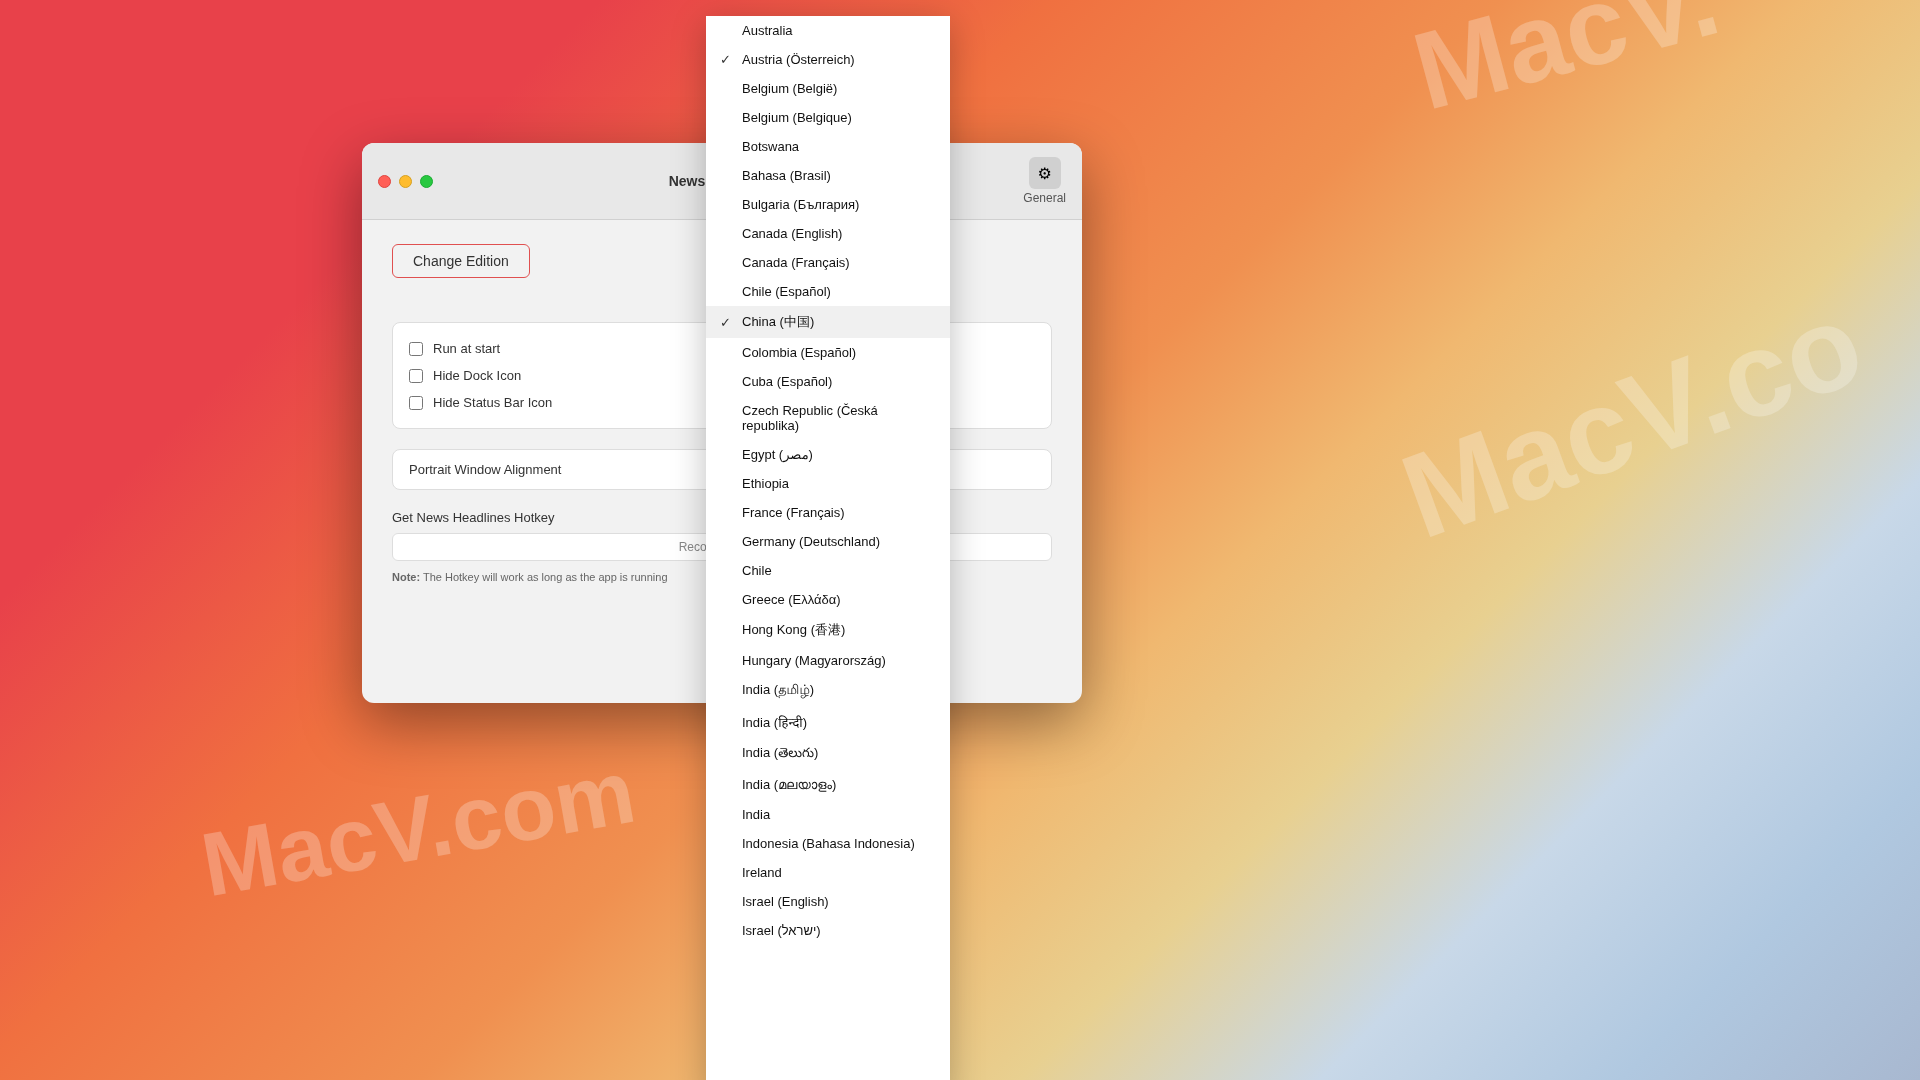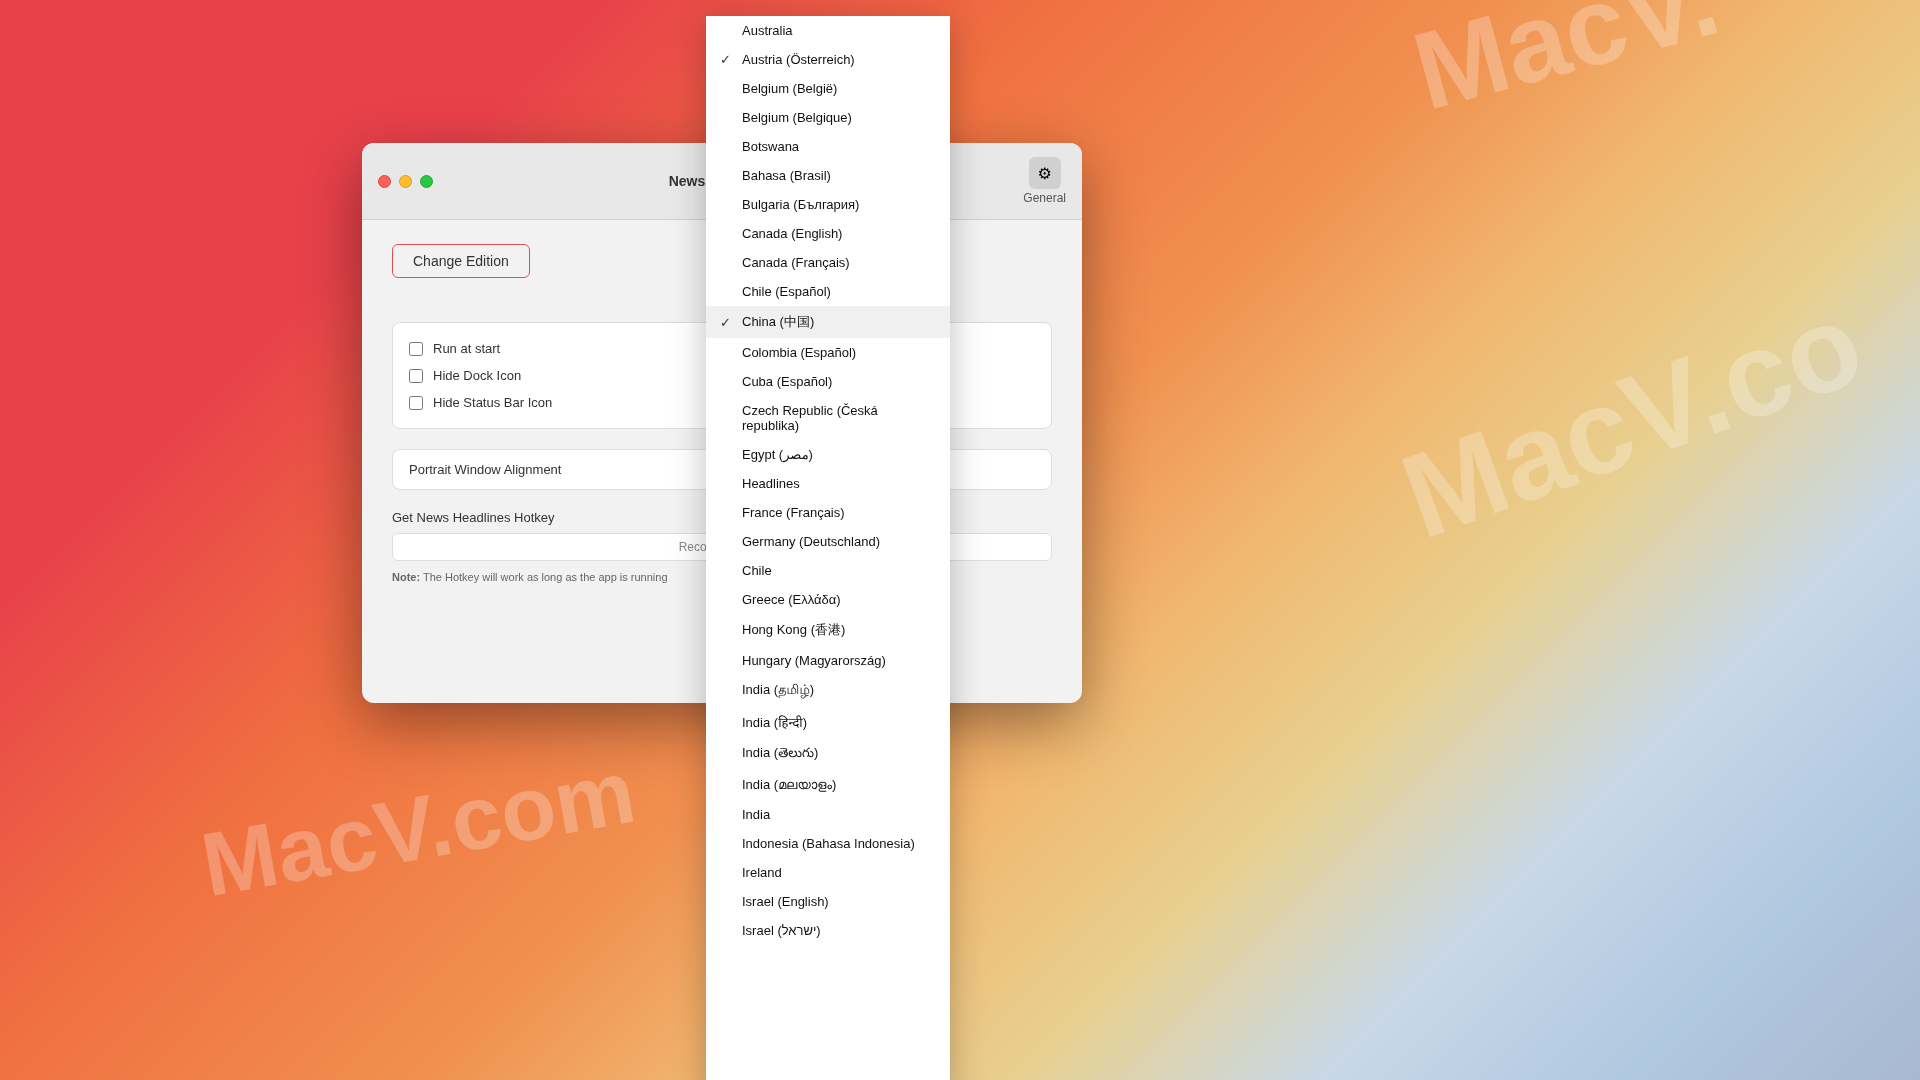--- a/index.html
+++ b/index.html
@@ -368,21 +368,21 @@
     <div class="dropdown-item">
       <span class="check-mark"></span>
       <span class="item-text">Czech Republic (Česká republika)</span>
     </div>
     <div class="dropdown-item">
       <span class="check-mark"></span>
       <span class="item-text">Egypt (مصر)</span>
     </div>
     <div class="dropdown-item">
       <span class="check-mark"></span>
-      <span class="item-text">Headlines</span>
+      <span class="item-text">Ethiopia</span>
     </div>
     <div class="dropdown-item">
       <span class="check-mark"></span>
       <span class="item-text">France (Français)</span>
     </div>
     <div class="dropdown-item">
       <span class="check-mark"></span>
       <span class="item-text">Germany (Deutschland)</span>
     </div>
     <div class="dropdown-item">

